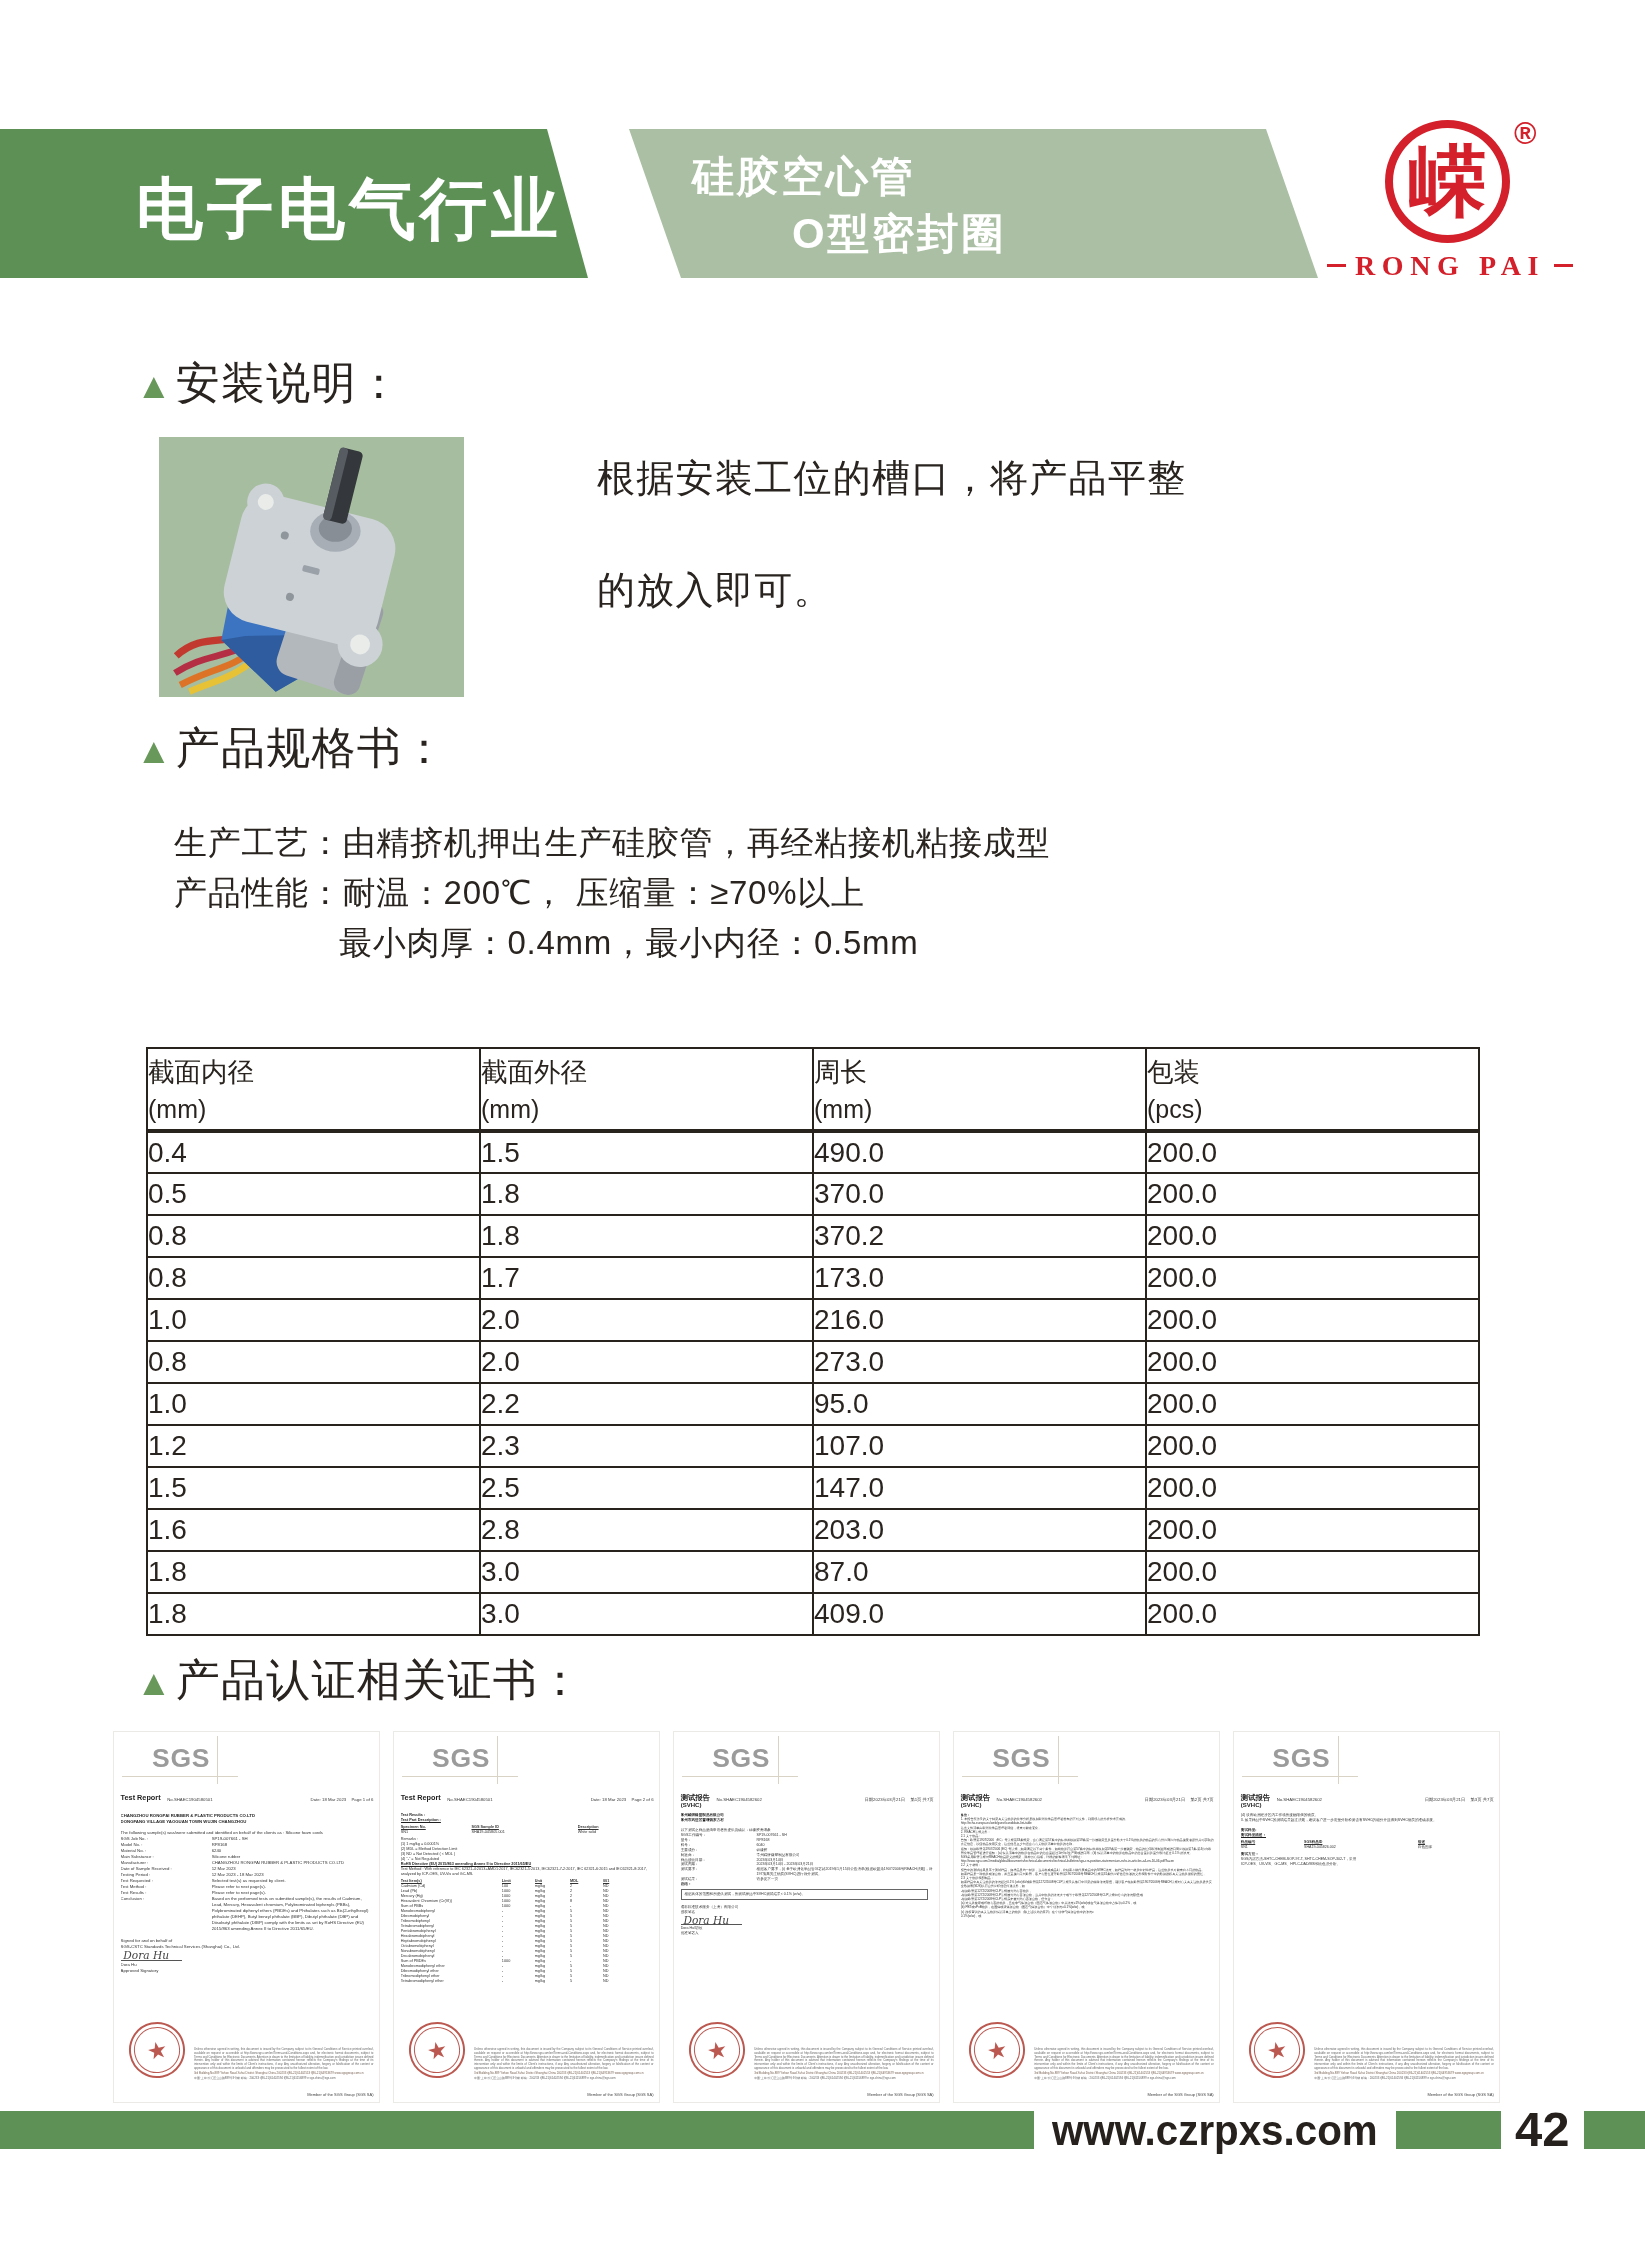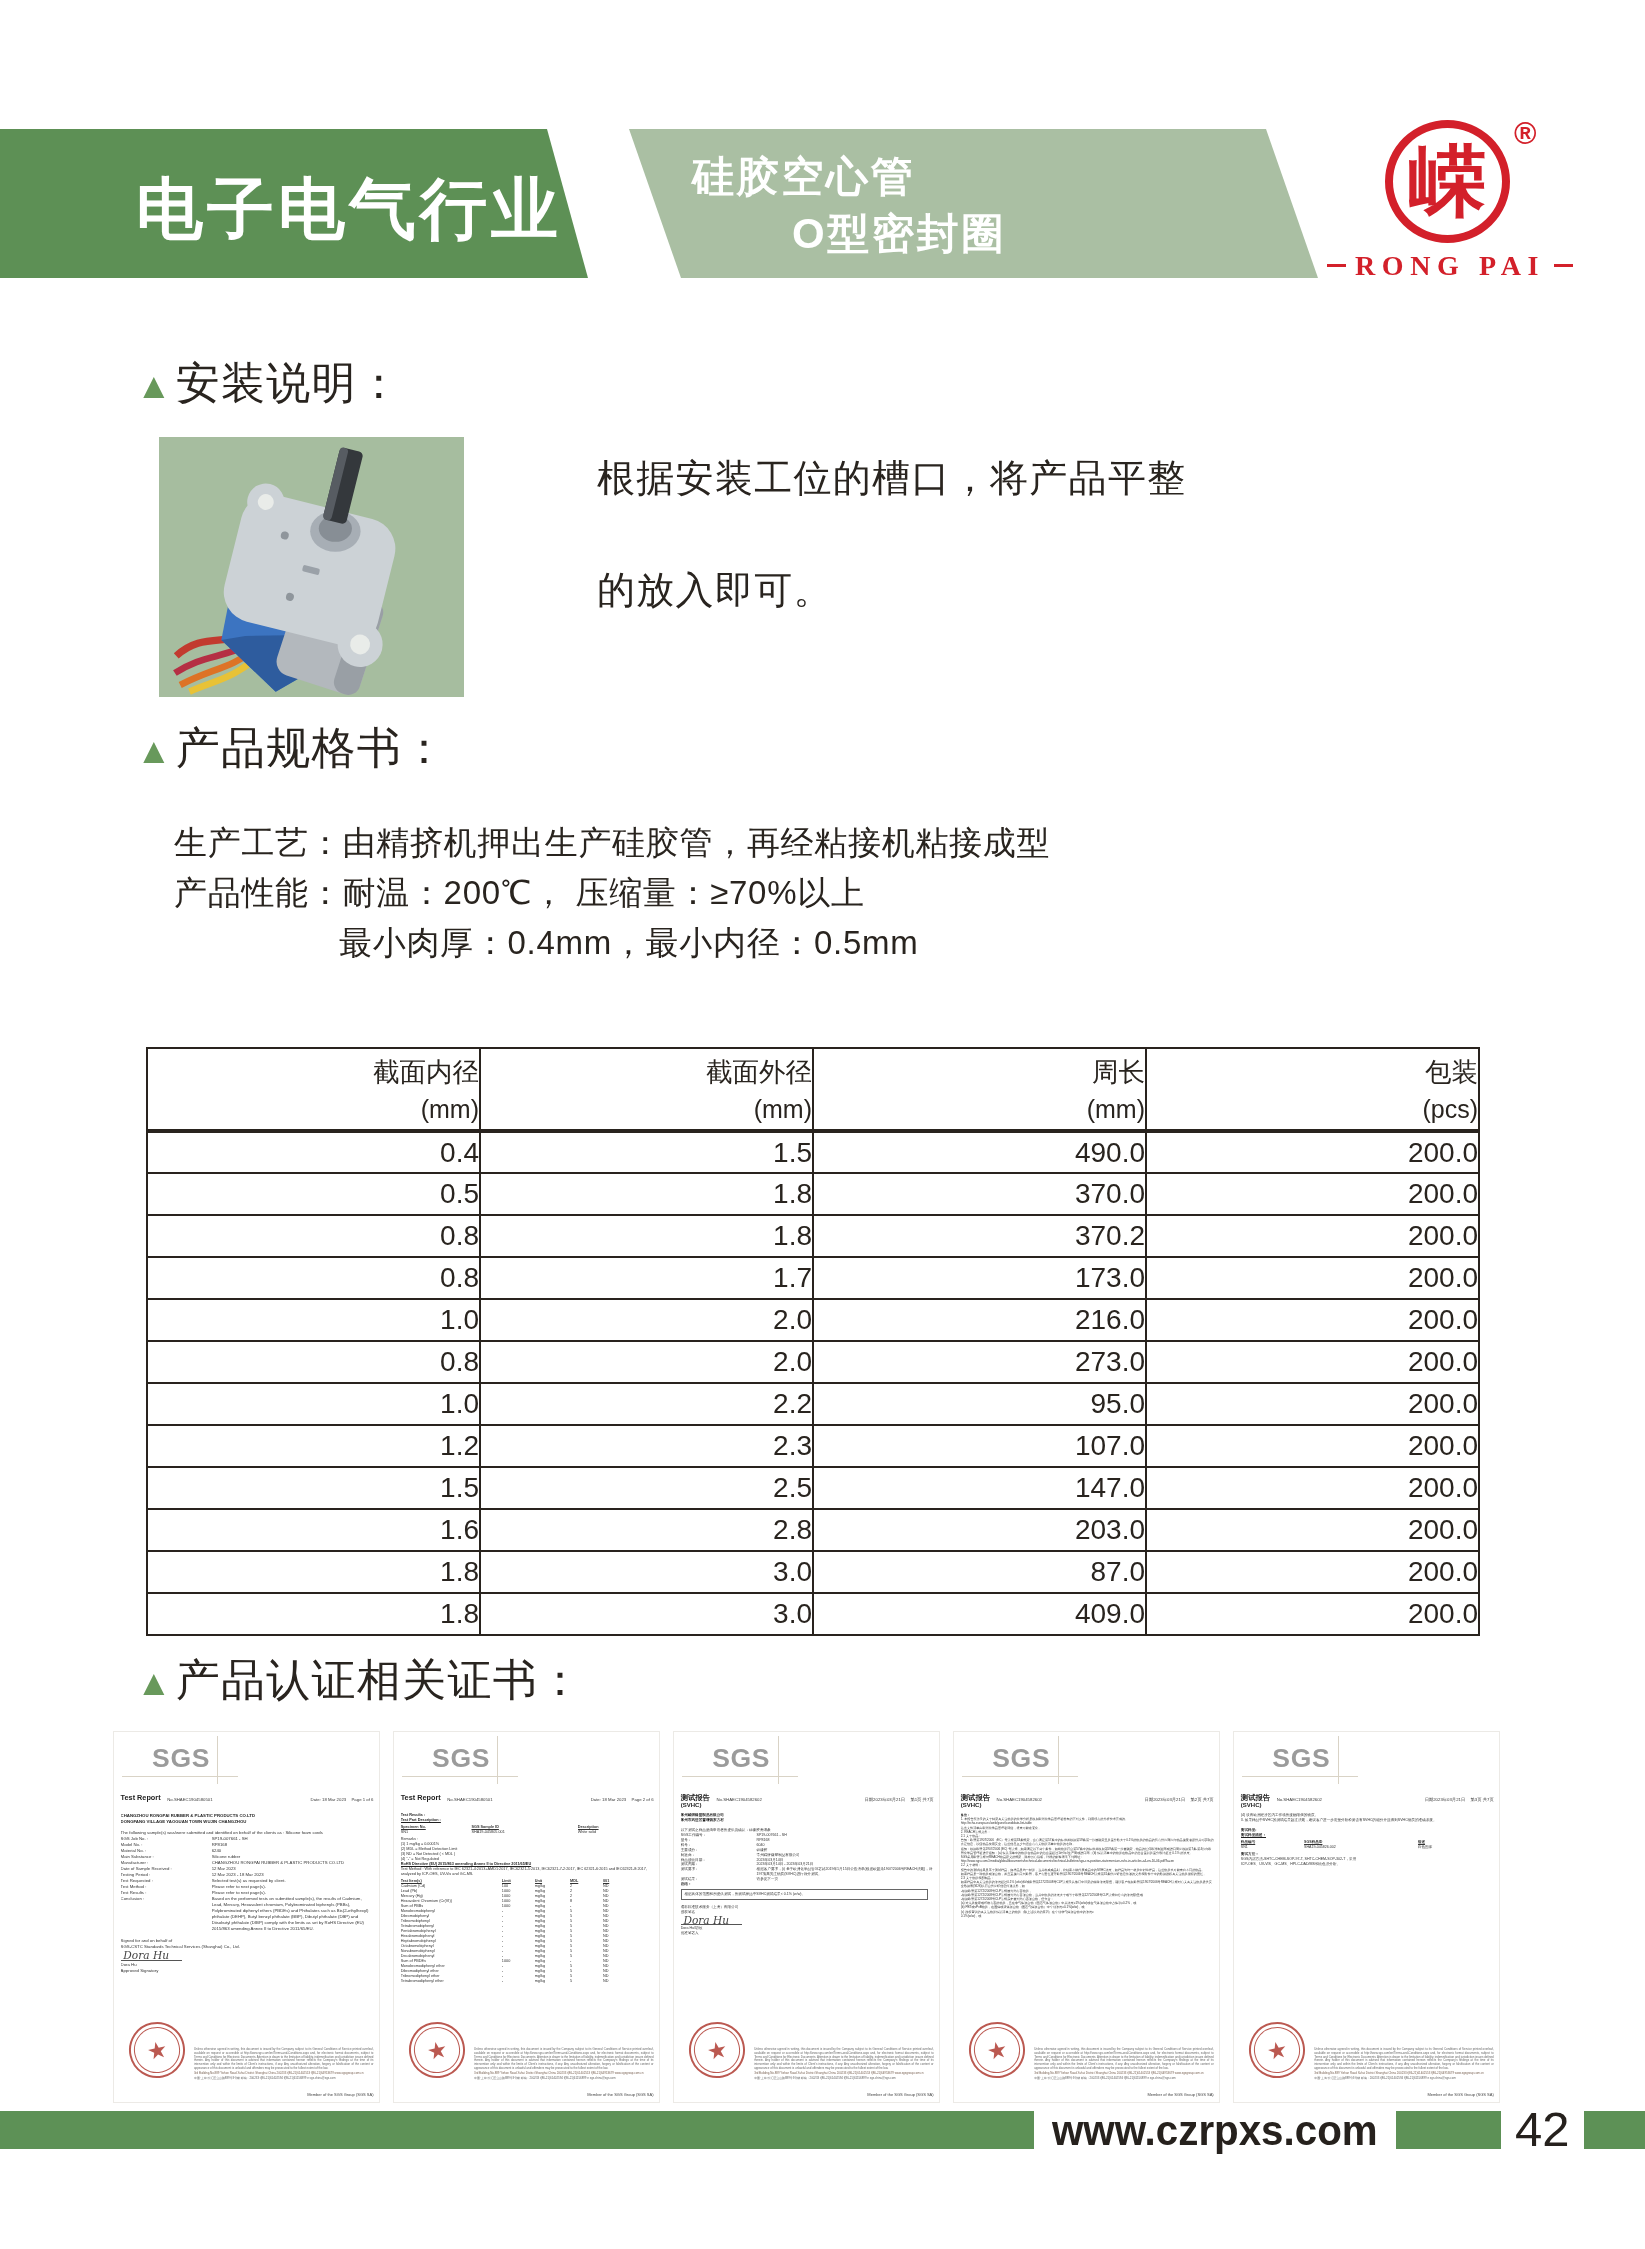--- a/index.html
+++ b/index.html
@@ -36,21 +36,21 @@
   .desc .l2{margin-top:74px}
 
   
   .spec-lines{position:absolute;left:174px;top:818px;font-size:33px;color:#29241f;letter-spacing:0.7px}
   .spec-lines div{height:50px;line-height:50px;white-space:nowrap}
   .spec-lines .indent{padding-left:165px}
 
   
   .spec-table{position:absolute;left:146px;top:1047px;width:1334px;border-collapse:collapse;table-layout:fixed;
     border:2.7px solid #29231e}
-  .spec-table th,.spec-table td{border:2px solid #29231e;text-align:right;vertical-align:middle;color:#29241f}
+  .spec-table th,.spec-table td{border:2px solid #29231e;text-align:left;vertical-align:middle;color:#29241f}
   .spec-table thead th{height:83px;font-weight:normal;font-size:26.5px;border-bottom:4px solid #29231e}
   .spec-table thead .unit{margin-top:5.3px;font-size:25px}
   .spec-table tbody td{height:42px;font-size:28px}
 
   
   .certs{position:absolute;left:113px;top:1731px;width:1387px;height:372px;display:flex;gap:13.3px}
   .cert-card{position:relative;flex:1;background:#fff;border:0.7px solid #eceae6;overflow:hidden;color:#3a3a3a}
   .sgslogo{position:absolute;top:10.6px;left:38px}
   .sgstxt{font-size:26.5px;font-weight:bold;color:#9b9b9b;letter-spacing:0.7px}
   .sgslogo .lh{position:absolute;left:-30.5px;top:33px;width:116px;height:0.7px;background:#d9d3c6}
@@ -89,21 +89,21 @@
   .fineprint .cnp{color:#636363}
   .member{position:absolute;right:5.3px;bottom:5.3px;font-size:4px;color:#444}
 
   
   .fbar{position:absolute;top:2111px;height:38px;background:#5d9156}
   .f1{left:0;width:1034px}
   .f2{left:1396px;width:105px}
   .f3{left:1584px;width:62px}
   .furl{position:absolute;left:1052px;top:2107px;font-size:42px;font-weight:bold;color:#26211d;letter-spacing:0;
     transform:scaleX(.96);transform-origin:left;white-space:nowrap}
-  .fpage{position:absolute;left:1515px;top:2101px;font-size:49px;font-weight:400;color:#26211d}
+  .fpage{position:absolute;left:1515px;top:2101px;font-size:49px;font-weight:700;color:#26211d}
 </style>
 </head>
 <body>
 
 <div class="hdr">
   <div class="band-dark"></div>
   <div class="band-light"></div>
   <div class="cat-txt">电子电气行业</div>
   <div class="ttl1">硅胶空心管</div>
   <div class="ttl2">O型密封圈</div>

